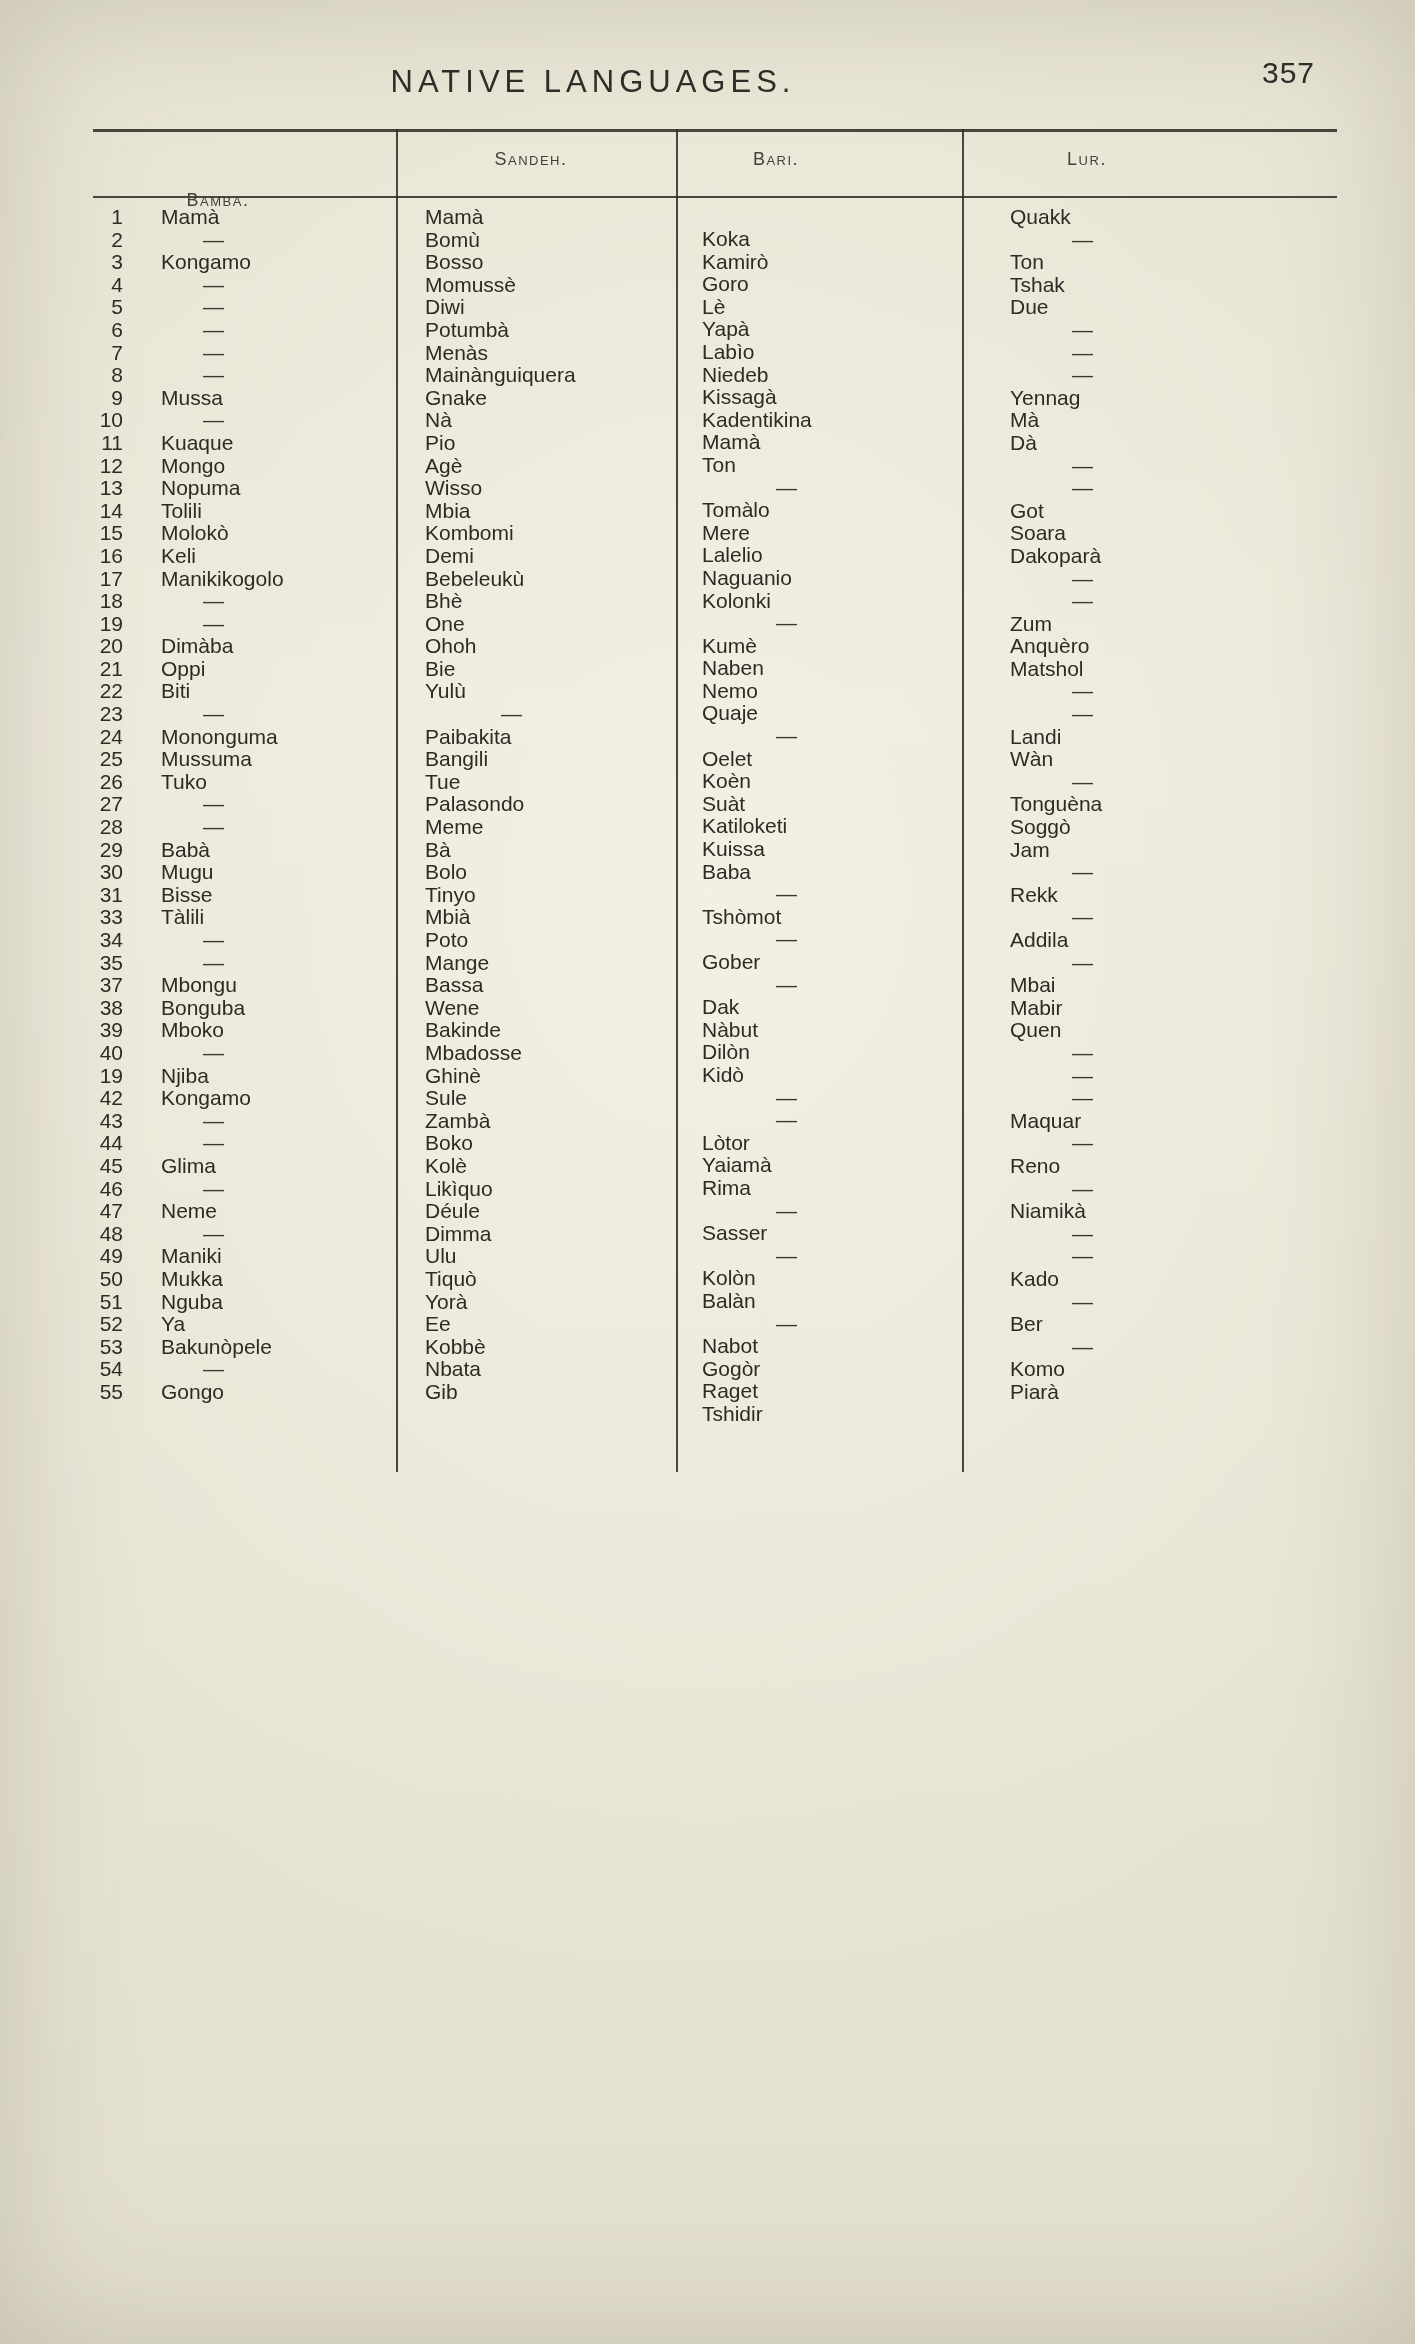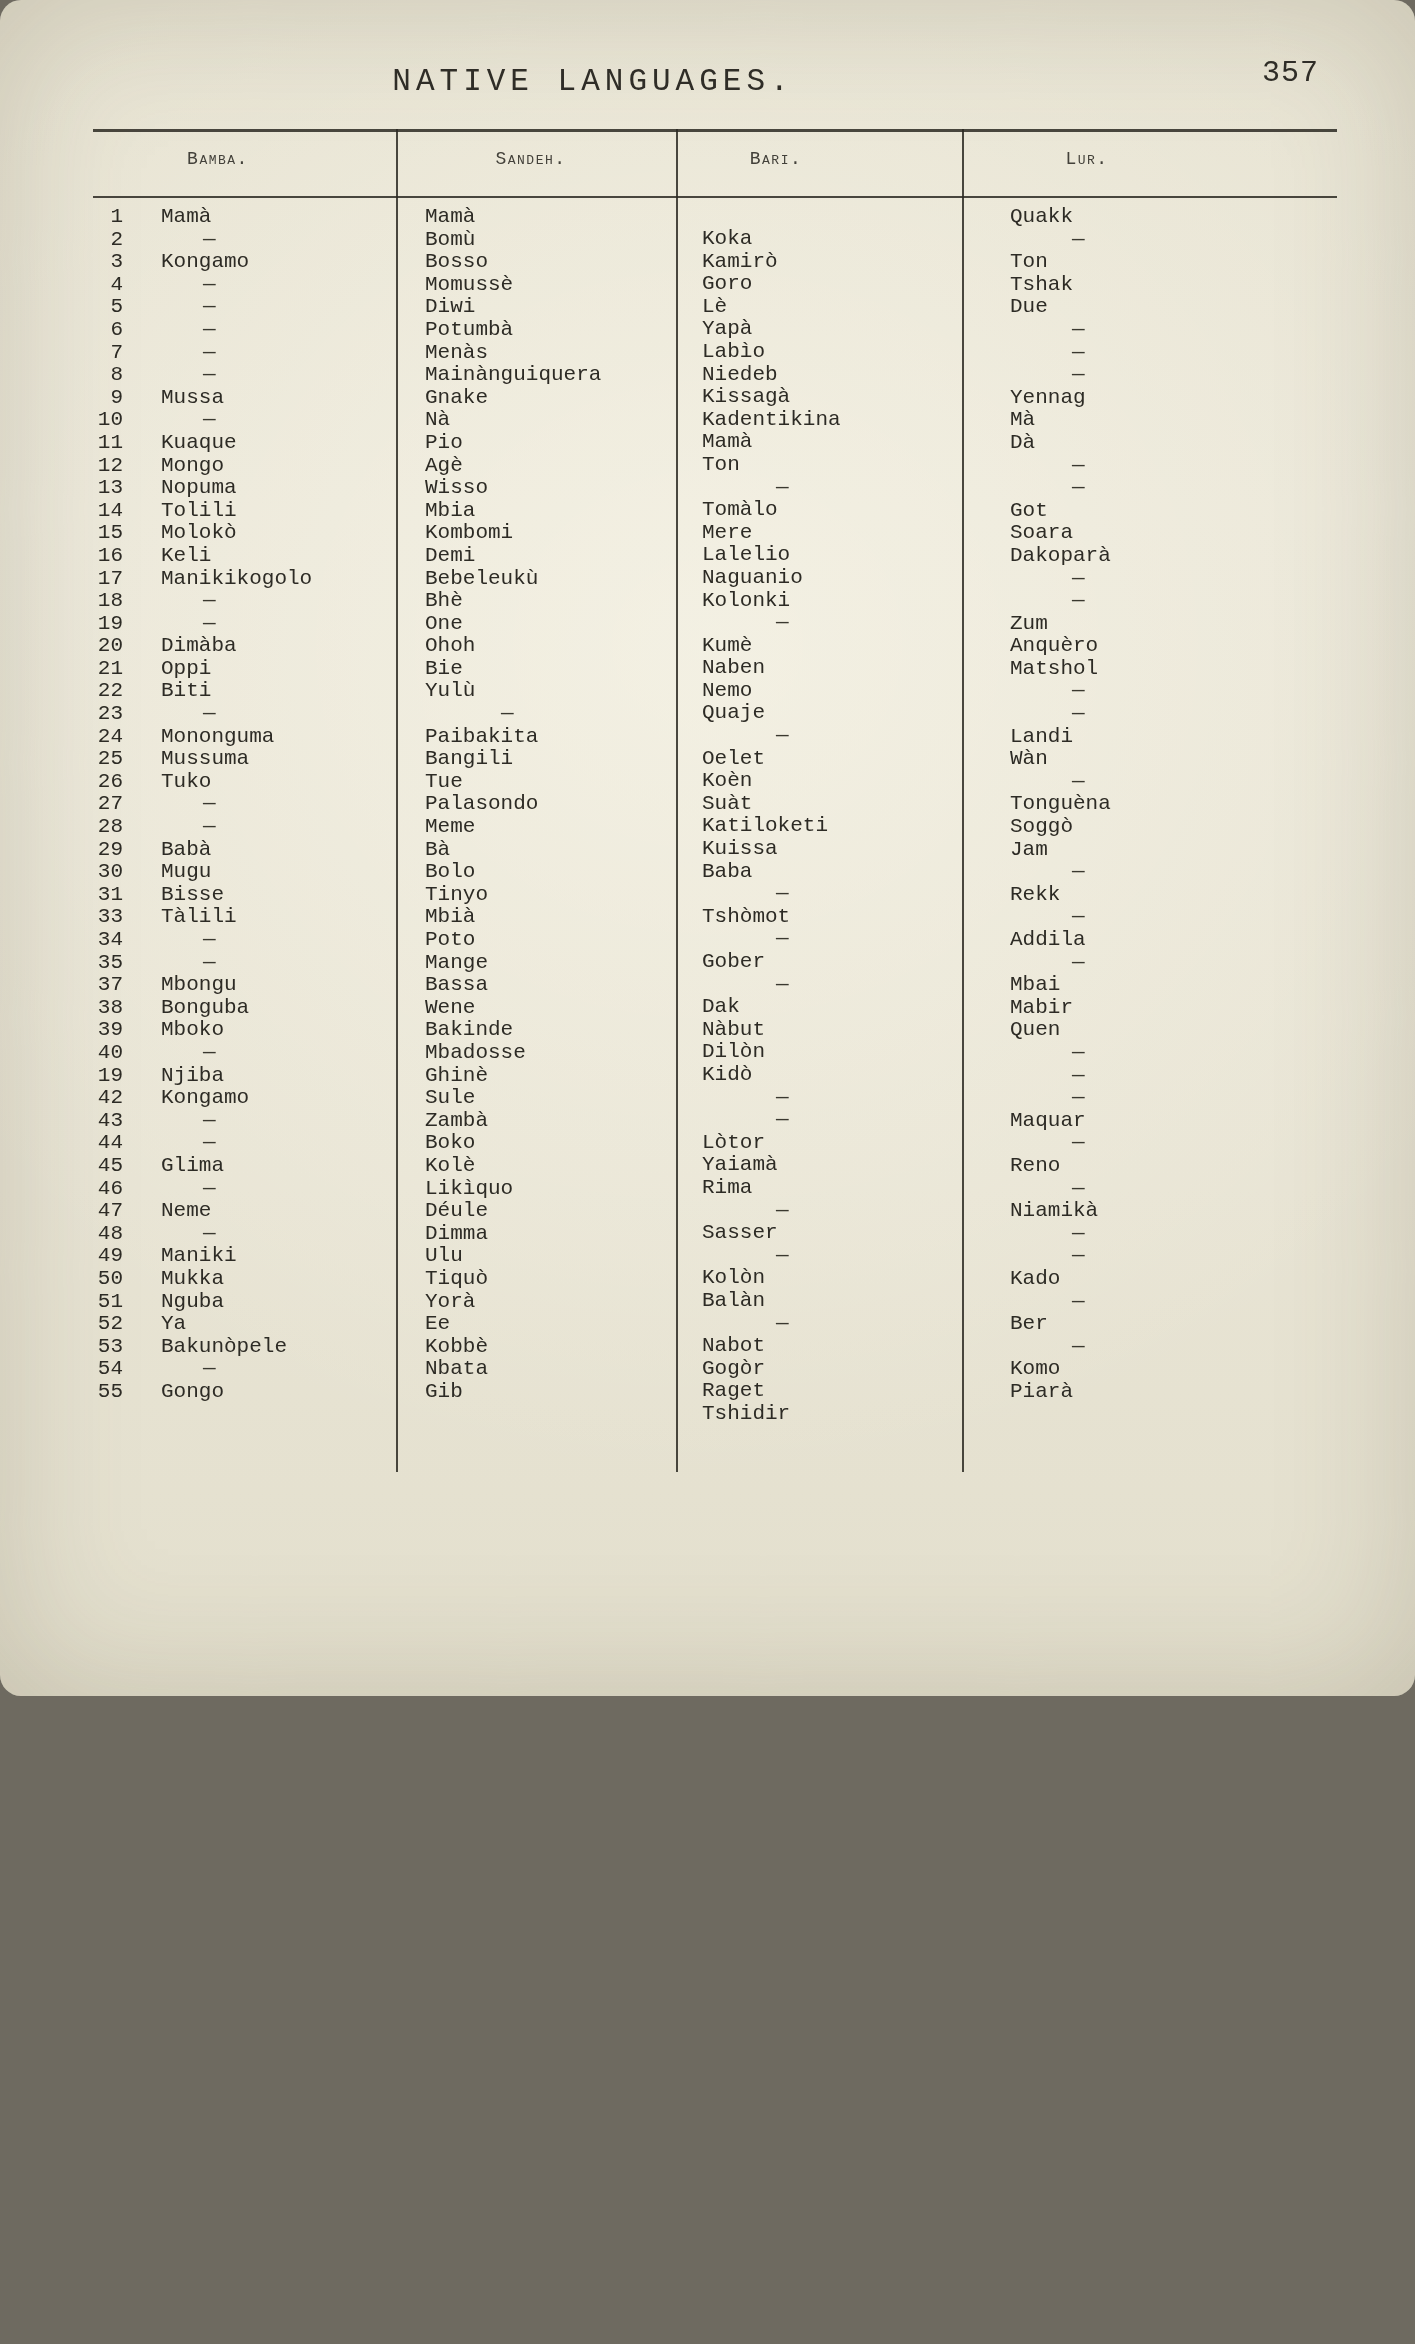--- a/index.html
+++ b/index.html
@@ -1,28 +1,27 @@
 <!DOCTYPE html>
 <html><head>
 <meta charset="utf-8">
 <style>
   html,body{margin:0;padding:0;background:#6e6a60;}
   .sheet{
     position:relative;
-    width:1415px;height:1696px;
+    width:1415px;height:2344px;
     margin:0 auto;
     background:#e9e5d5;
     background-image:
       radial-gradient(ellipse 120% 90% at 50% 38%, rgba(255,253,242,0.45) 0%, rgba(255,253,242,0) 55%),
       linear-gradient(180deg,#e7e3d2 0%,#eae6d7 30%,#e8e4d4 70%,#e3dfcd 100%);
     box-shadow: inset 0 0 140px rgba(92,82,58,0.22);
-    font-family:Liberation Mono, monospace;
+    font-family:Liberation Sans, sans-serif;
     color:#2d2b25;
     overflow:hidden;
-    border-radius:21px;
   }
   .title{
     position:absolute;left:93px;top:64px;width:1000px;
     text-align:center;
     font-size:31px;letter-spacing:5px;
     color:#2f2d27;
   }
   .page-number{
     position:absolute;left:1262px;top:56px;width:110px;
     font-size:30px;letter-spacing:1px;color:#2f2d27;
@@ -33,21 +32,21 @@
   .vrule{width:2px;top:129px;height:1343px;}
   .vrule-1{left:396px;}
   .vrule-2{left:676px;}
   .vrule-3{left:962px;}
   .col-head{
     position:absolute;top:149px;height:26px;
     font-variant:small-caps;
     font-size:18px;letter-spacing:1.5px;
     text-align:center;color:#43413a;
   }
-  .ch0{left:93px;width:250px;}
+  .ch0{left:93px;width:250px;margin-top:41px;}
   .ch1{left:396px;width:270px;}
   .ch2{left:676px;width:200px;}
   .ch3{left:962px;width:250px;}
   .rows{
     position:absolute;left:93px;top:206px;width:1244px;
   }
   .row{display:flex;height:22.6px;}
   .cell{
     font-size:21px;line-height:22.6px;
     white-space:nowrap;overflow:visible;

